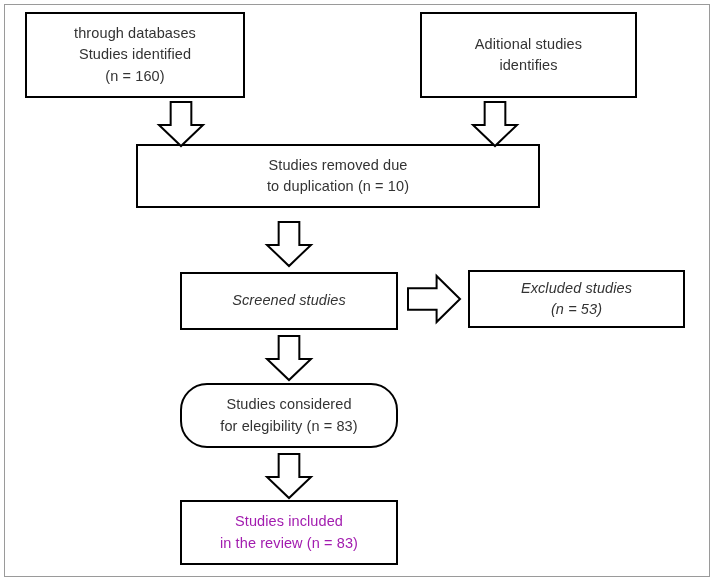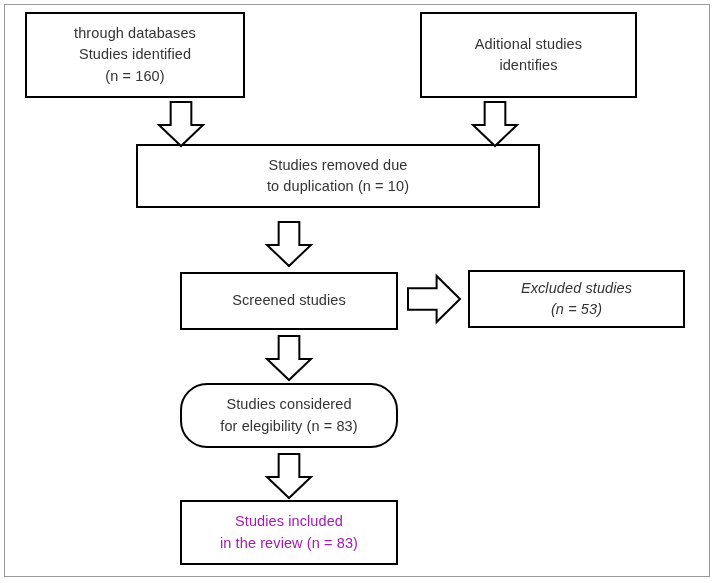--- a/index.html
+++ b/index.html
@@ -83,21 +83,21 @@
           <span class="line">Aditional studies</span>
           <span class="line">identifies</span>
         </div>
       </div>
       <div class="node" style="left: 136px; top: 144px; width: 404px; height: 64px; border-color: rgb(0, 0, 0); background: rgb(255, 255, 255); color: rgb(51, 51, 51);">
         <div class="lines">
           <span class="line">Studies removed due</span>
           <span class="line">to duplication (n = 10)</span>
         </div>
       </div>
-      <div class="node" style="left: 180px; top: 272px; width: 218px; height: 58px; border-color: rgb(0, 0, 0); background: rgb(255, 255, 255); color: rgb(51, 51, 51);">
+      <div class="node" style="left: 180px; top: 272px; width: 218px; height: 58px; border-color: rgb(0, 0, 0); background: rgb(255, 255, 255); color: rgb(51, 51, 51); font-style: italic;">
         <div class="lines">
           <span class="line">Screened studies</span>
         </div>
       </div>
       <div class="node" style="left: 468px; top: 270px; width: 217px; height: 58px; border-color: rgb(0, 0, 0); background: rgb(255, 255, 255); color: rgb(51, 51, 51); font-style: italic;">
         <div class="lines">
           <span class="line">Excluded studies</span>
           <span class="line">(n = 53)</span>
         </div>
       </div>

